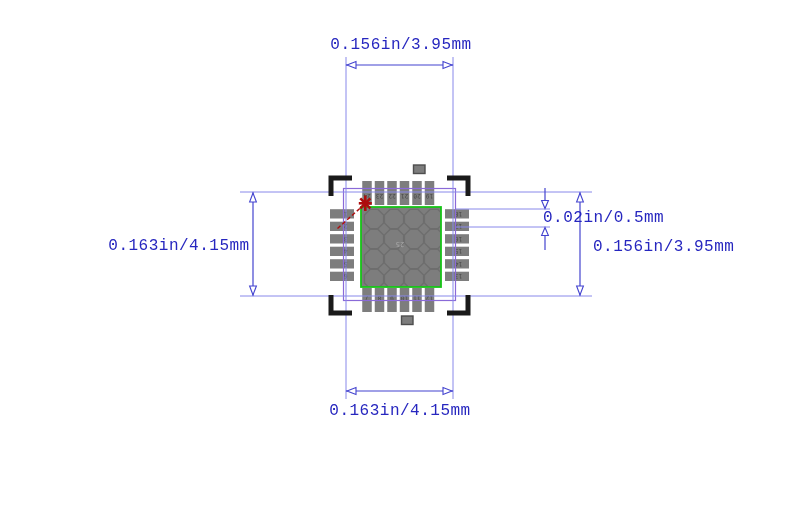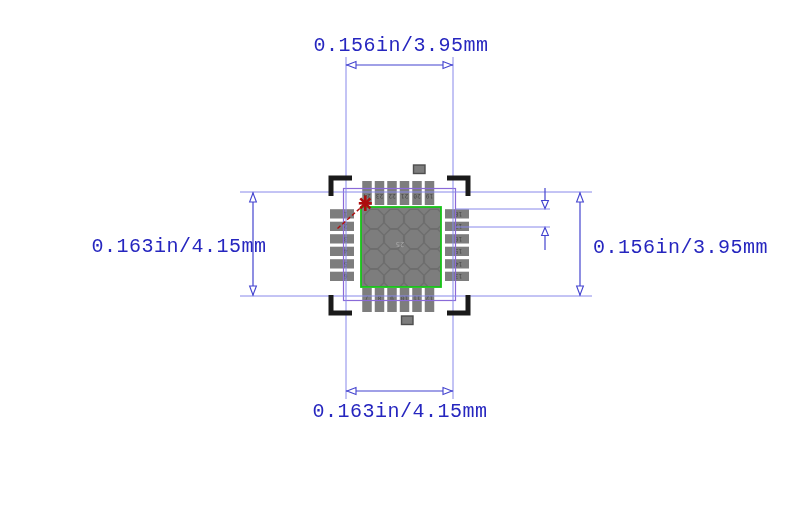--- a/index.html
+++ b/index.html
@@ -1,19 +1,19 @@
 <!DOCTYPE html>
 <html><head>
 <meta charset="utf-8">
 <style>
   html,body{margin:0;padding:0;background:#fff;}
   #canvas{position:relative;width:800px;height:511px;background:#fff;overflow:hidden;
           font-family:"Liberation Mono","DejaVu Sans Mono",monospace;}
   #scene{position:absolute;left:0;top:0;}
-  .dim-label{position:absolute;color:var(--dim-text,#2626bf);font-size:20px;
+  .dim-label{position:absolute;color:var(--dim-text,#2626bf);font-size:16px;
              white-space:nowrap;letter-spacing:0.5px;transform:translate(-50%,-50%);}
   .dim-label.anchor-left{transform:translate(0,-50%);}
   .witness{stroke:var(--witness,#8888ea);stroke-width:1;fill:none;}
   .courtyard{stroke:var(--courtyard,#8a6ad8);stroke-width:1.2;fill:none;}
   .dimline{stroke:var(--dim-line,#4343cf);stroke-width:1.2;fill:none;}
   .arrow{fill:#ffffff;stroke:var(--dim-line,#4343cf);stroke-width:1.1;}
   .bracket{stroke:var(--bracket,#1a1a1a);stroke-width:5;fill:none;}
   .pad{fill:var(--pad,#7d7d7d);}
   .padnum{font:6px "DejaVu Sans Mono",monospace;fill:var(--pad-num,#474747);text-anchor:middle;}
   .centernum{font:7px "DejaVu Sans Mono",monospace;fill:var(--center-num,#aaaaaa);text-anchor:middle;}
@@ -161,14 +161,15 @@
         <line class="redmark" x1="358.8" y1="203.3" x2="371.8" y2="203.3"></line>
         <line class="redmark" x1="360.3" y1="198.3" x2="370.3" y2="208.3"></line>
         <line class="redmark" x1="360.3" y1="208.3" x2="370.3" y2="198.3"></line>
       </g>
     </g>
   </svg>
 
   <div class="dim-label" style="left:401px;top:45px;">0.156in/3.95mm</div>
   <div class="dim-label" style="left:400px;top:411px;">0.163in/4.15mm</div>
   <div class="dim-label" style="left:179px;top:246px;">0.163in/4.15mm</div>
+  <div class="dim-label anchor-left" style="left:543px;top:218px;">0.02in/0.5mm</div>
   <div class="dim-label anchor-left" style="left:593px;top:247px;">0.156in/3.95mm</div>
 </div>
 
 </body></html>

